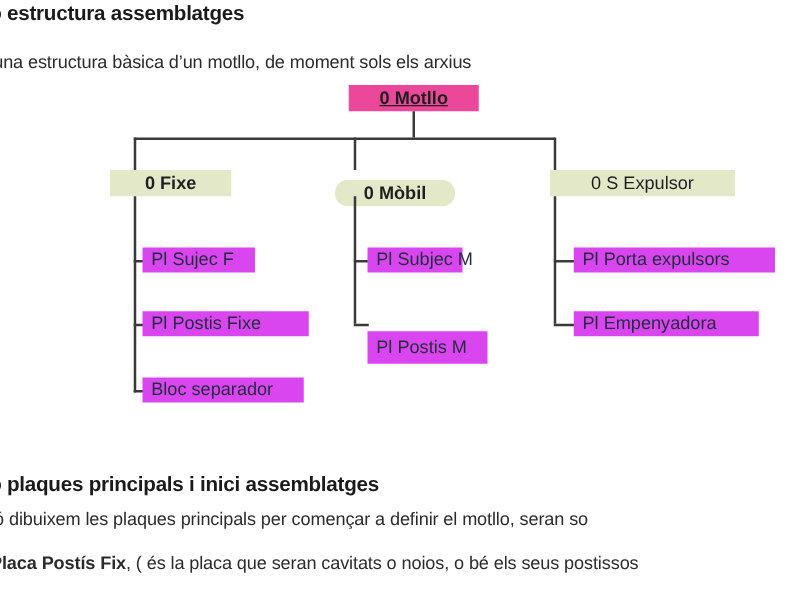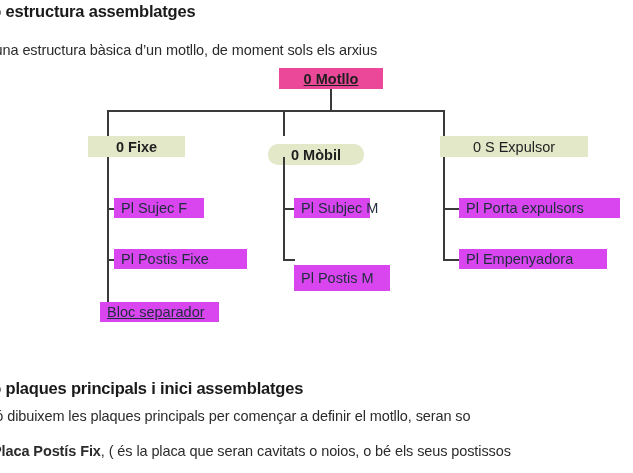--- a/index.html
+++ b/index.html
@@ -80,21 +80,21 @@
 
     <div class="node lvl2" style="left:440px;top:136px;width:148px;height:21px;">0 S Expulsor</div>
 
     <div class="ln v" style="left:107px;top:157px;height:157px;"></div>
     <div class="ln h" style="left:107px;top:208px;width:8px;"></div>
     <div class="ln h" style="left:107px;top:259px;width:8px;"></div>
     <div class="ln h" style="left:107px;top:312px;width:8px;"></div>
 
     <div class="node leaf" style="left:114px;top:198px;width:90px;height:20px;">Pl Sujec F</div>
     <div class="node leaf bold" style="left:114px;top:249px;width:133px;height:20px;">Pl Postis Fixe</div>
-    <div class="node leaf" style="left:100px;top:302px;width:119px;height:20px;text-decoration:underline;">Bloc separador</div>
+    <div class="node leaf" style="left:114px;top:302px;width:129px;height:20px;">Bloc separador</div>
 
     <div class="ln v" style="left:283px;top:157px;height:102px;"></div>
     <div class="ln h" style="left:283px;top:208px;width:12px;"></div>
     <div class="ln h" style="left:283px;top:259px;width:12px;"></div>
 
     <div class="node leaf" style="left:294px;top:198px;width:76px;height:20px;">Pl Subjec M</div>
     <div class="node leaf bold" style="left:294px;top:249px;width:96px;height:26px;margin-top:16px;">Pl Postis M</div>
 
     <div class="ln v" style="left:443px;top:157px;height:102px;"></div>
     <div class="ln h" style="left:443px;top:208px;width:17px;"></div>

